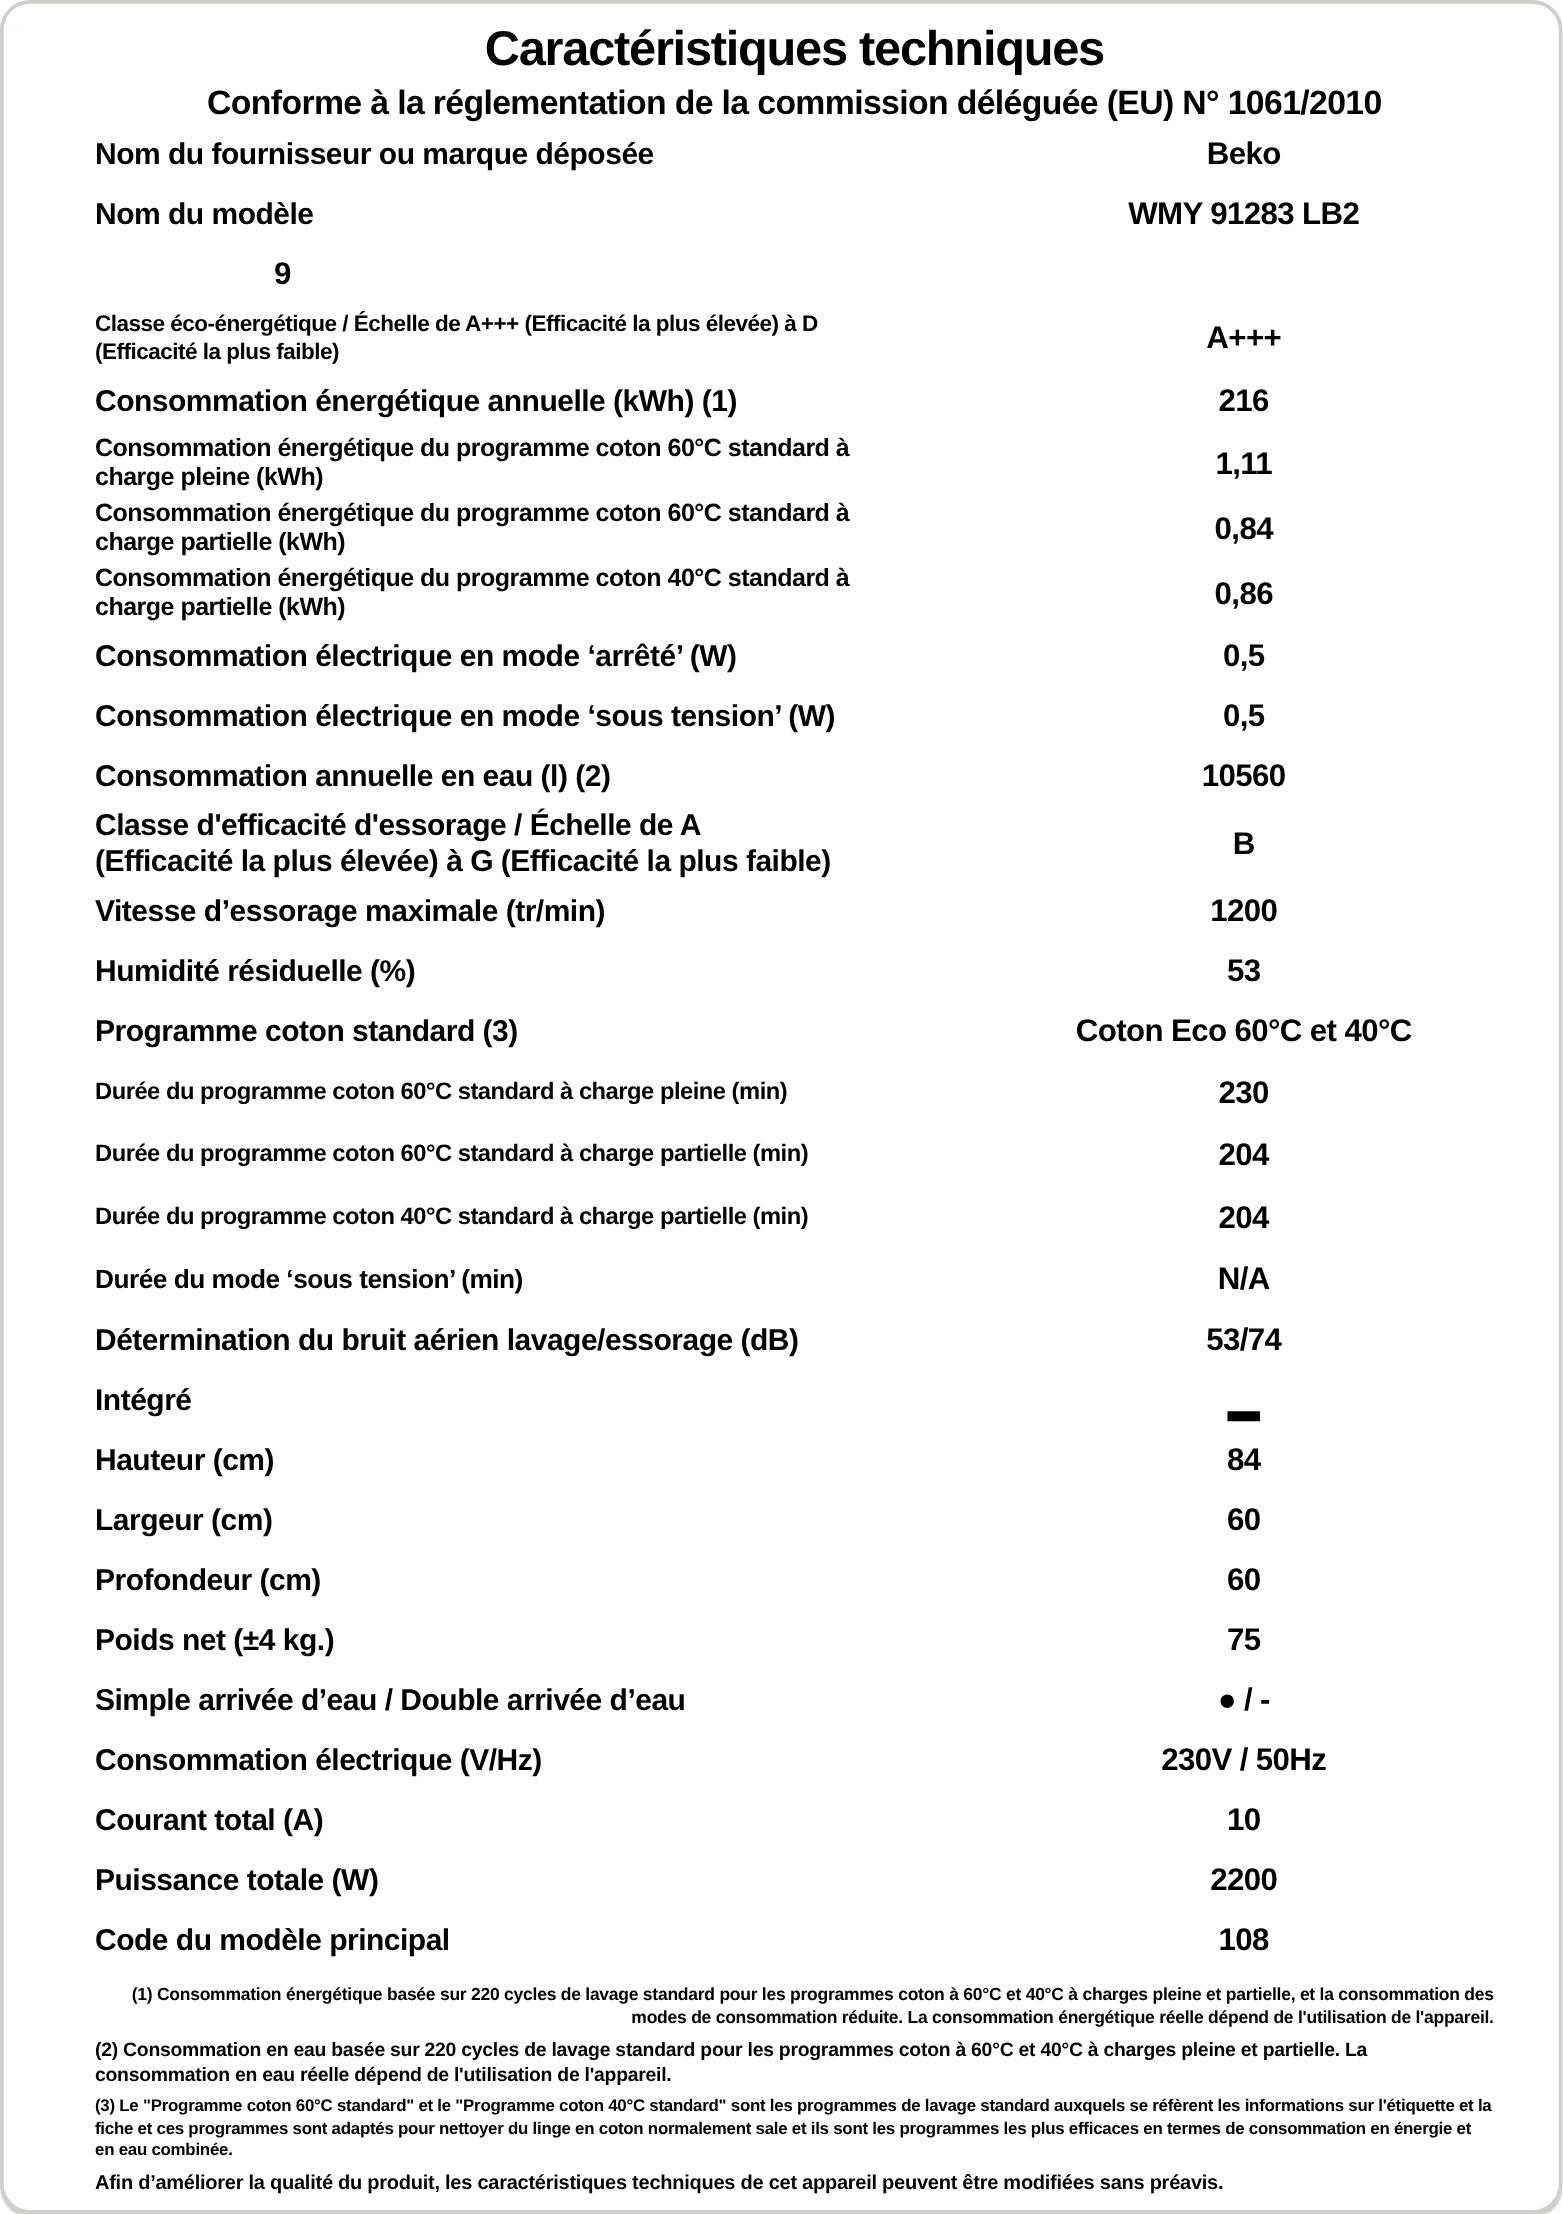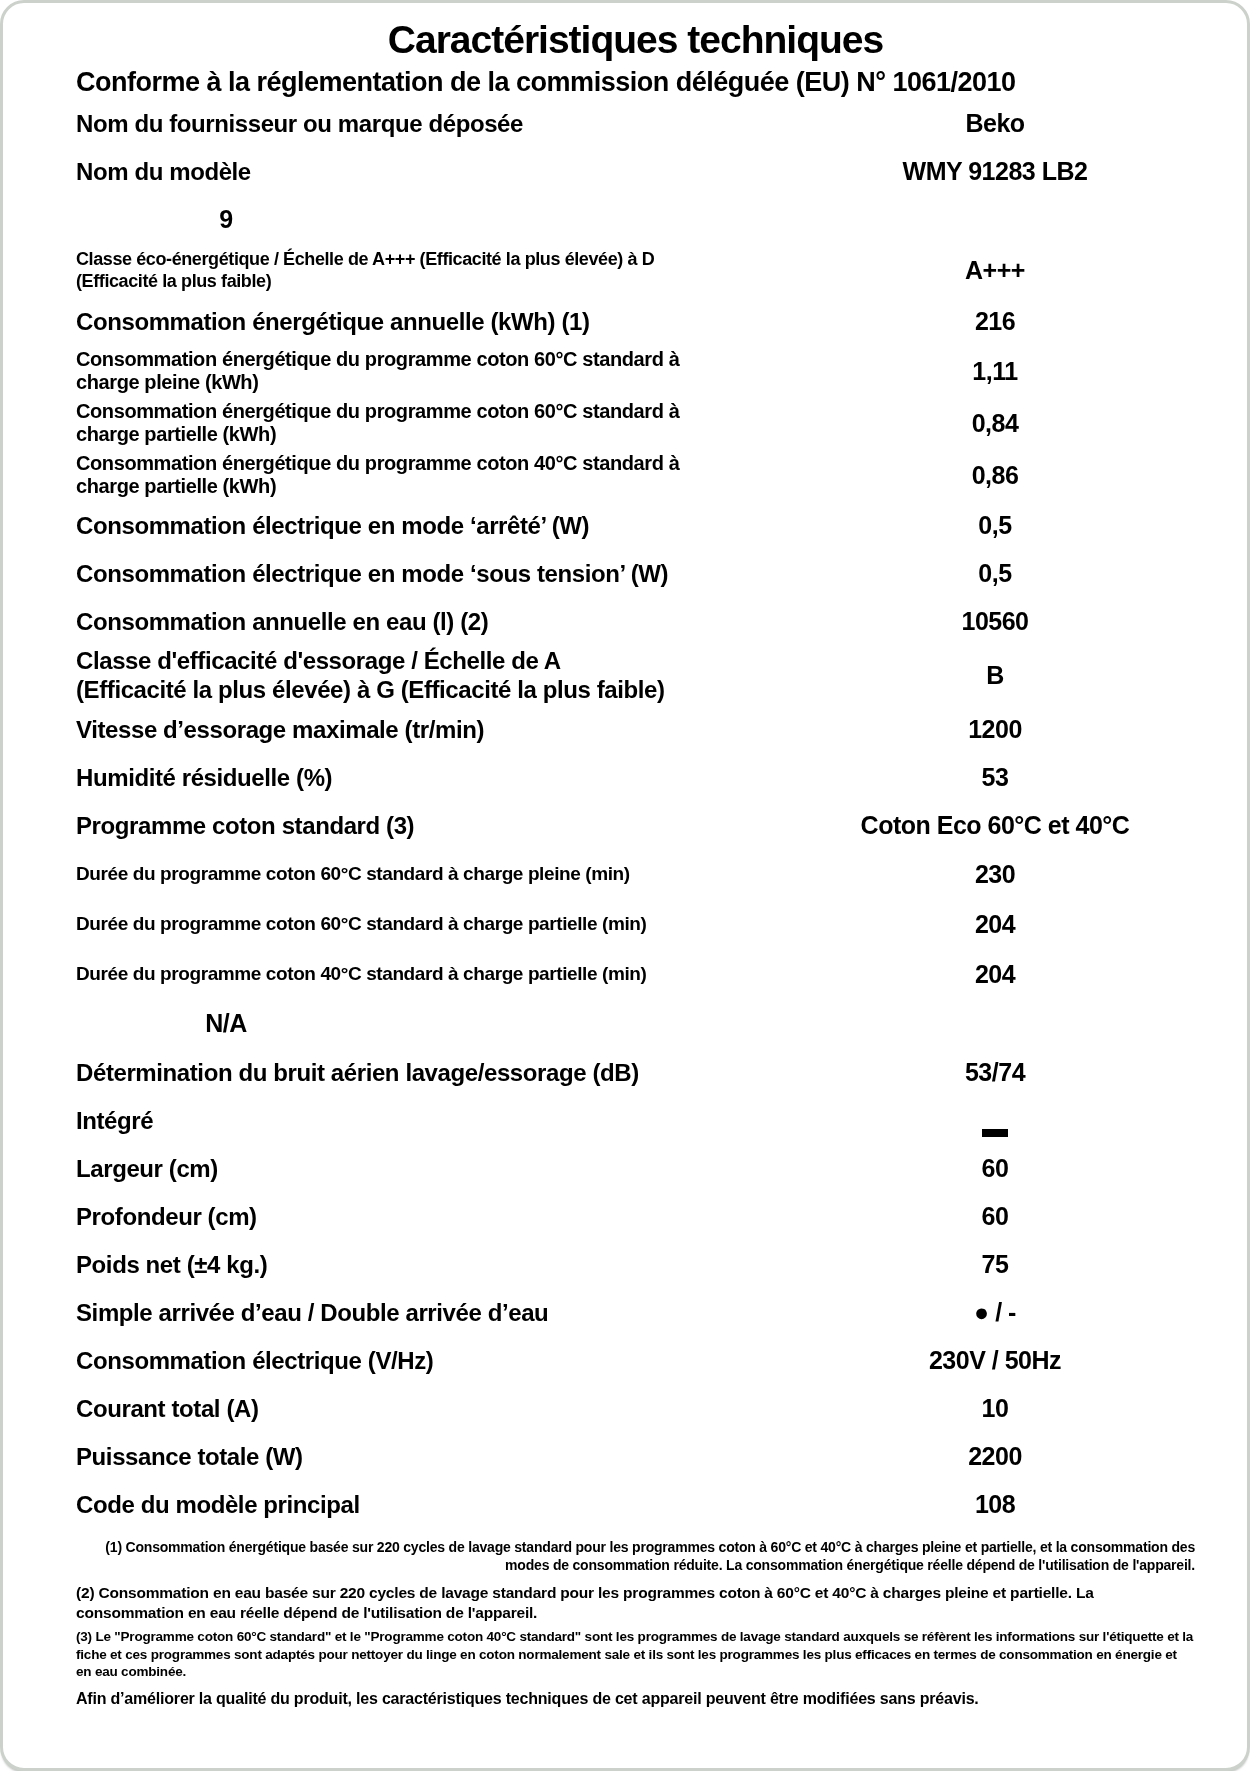--- a/index.html
+++ b/index.html
@@ -16,21 +16,21 @@
     overflow:hidden;
     font-family:"Liberation Sans", sans-serif;
     color:#000;
   }
   .page-title {
     margin:0; text-align:center;
     font-size:39px; line-height:46px; font-weight:bold;
     letter-spacing:-1px;
   }
   .page-subtitle {
-    margin:2px 0 0 0; text-align:left;
+    margin:2px 0 0 0; text-align:center;
     font-size:27px; line-height:34px; font-weight:bold;
     letter-spacing:-0.5px;
   }
   .spec-table { display:flex; flex-direction:column; }
   .row { display:flex; align-items:center; }
   .row .label {
     flex:1; font-weight:bold; white-space:pre-line;
     letter-spacing:-0.4px;
   }
   .row .value {
@@ -130,31 +130,36 @@
       </div>
       <div class="row sm1">
         <div class="label">Durée du programme coton 60°C standard à charge partielle (min)</div>
         <div class="value">204</div>
       </div>
       <div class="row sm1">
         <div class="label">Durée du programme coton 40°C standard à charge partielle (min)</div>
         <div class="value">204</div>
       </div>
       <div class="row md">
+        <div class="label">Durée du mode ‘sous tension’ (min)</div>
         <div class="value">N/A</div>
       </div>
       <div class="row lg">
         <div class="label">Détermination du bruit aérien lavage/essorage (dB)</div>
         <div class="value">53/74</div>
       </div>
       <div class="row lg">
         <div class="label">Intégré</div>
         <div class="value">
           <div class="bar"></div>
         </div>
+      </div>
+      <div class="row lg">
+        <div class="label">Hauteur (cm)</div>
+        <div class="value">84</div>
       </div>
       <div class="row lg">
         <div class="label">Largeur (cm)</div>
         <div class="value">60</div>
       </div>
       <div class="row lg">
         <div class="label">Profondeur (cm)</div>
         <div class="value">60</div>
       </div>
       <div class="row lg">

